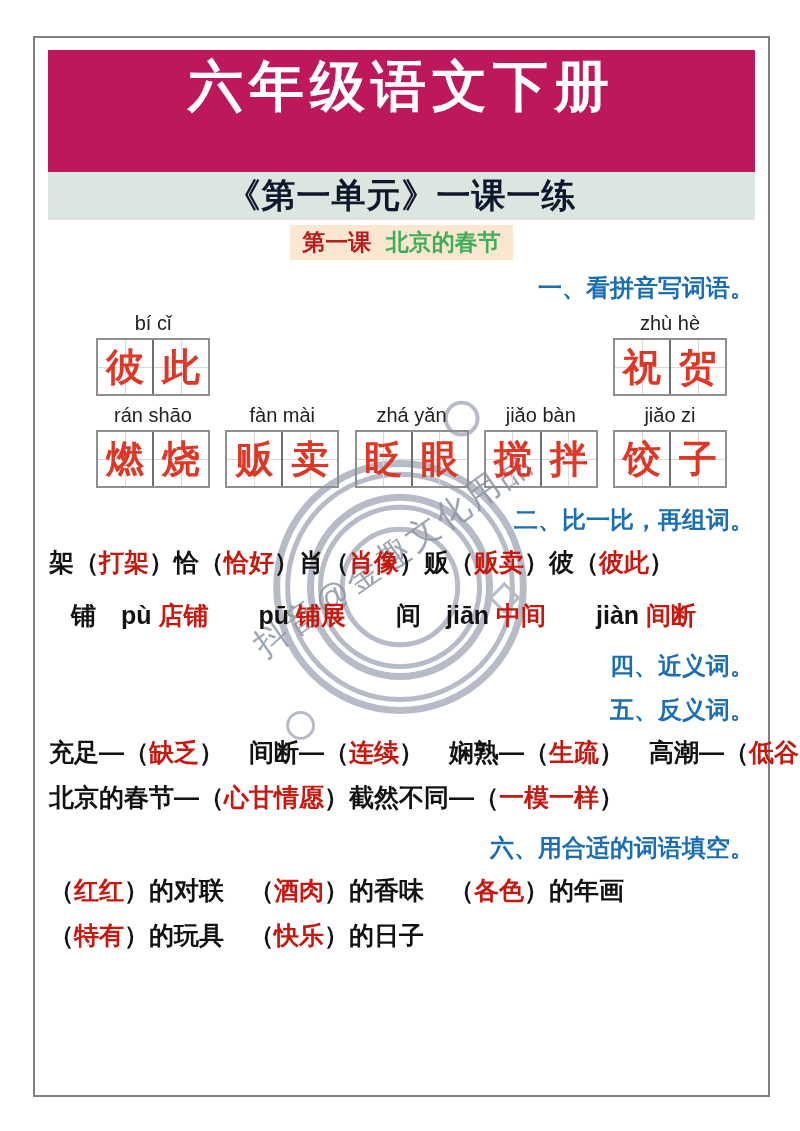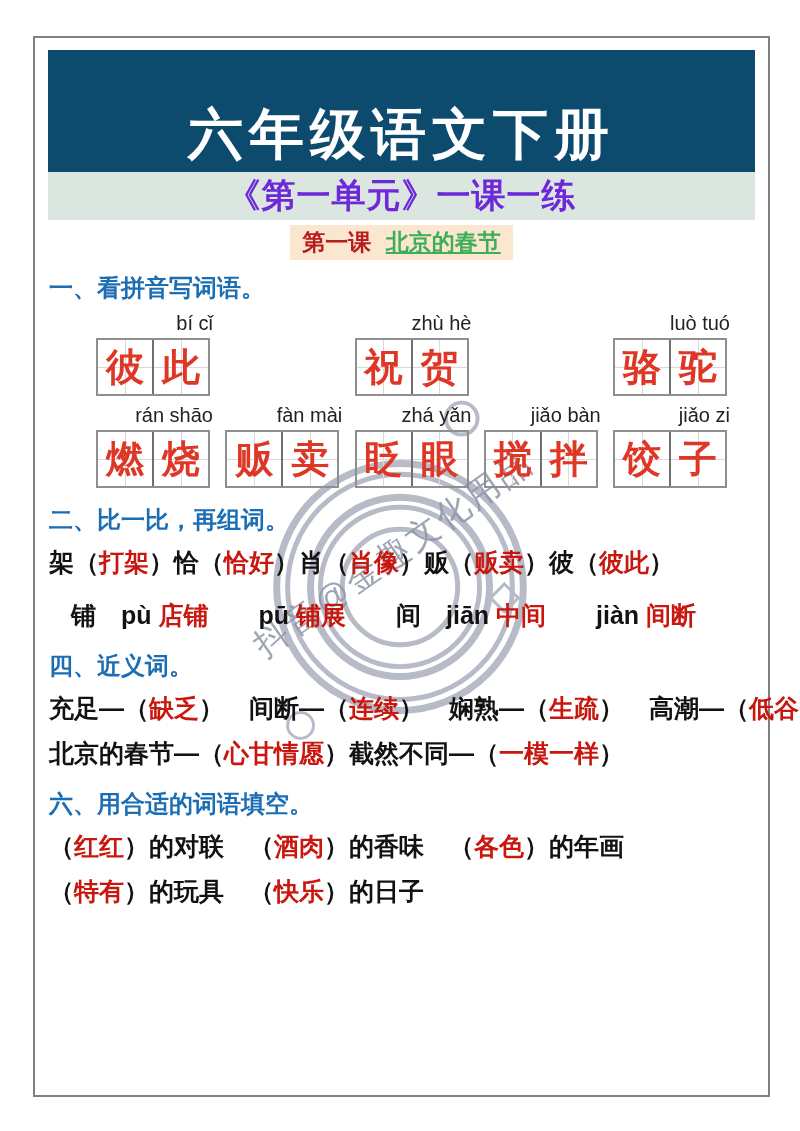--- a/index.html
+++ b/index.html
@@ -2,41 +2,41 @@
 <html><head>
 <meta charset="utf-8">
 <style>
   html,body{margin:0;padding:0;background:#ffffff;}
   .page{position:relative;width:800px;height:1131px;background:#ffffff;overflow:hidden;
         font-family:"Liberation Sans","DejaVu Sans",sans-serif;}
   .frame{position:absolute;left:33px;top:36px;width:737px;height:1061px;
          border:2px solid #808080;background:#ffffff;box-sizing:border-box;}
   .wm{position:absolute;inset:0;width:100%;height:100%;z-index:1;pointer-events:none;}
   .content{position:relative;z-index:2;}
-  .banner-red{margin:12px 13px 0 13px;height:122px;background:#0c4a6e;
-              display:flex;align-items:flex-end;justify-content:center;}
+  .banner-red{margin:12px 13px 0 13px;height:122px;background:#be185d;
+              display:flex;align-items:flex-start;justify-content:center;}
   .title{color:#ffffff;font-family:"DejaVu Serif","Liberation Serif",serif;
          font-weight:700;font-size:55px;letter-spacing:6px;}
   .banner-sage{margin:0 13px;height:48px;background:#dce6e0;
                display:flex;align-items:center;justify-content:center;}
-  .subtitle{color:#6d28d9;font-family:Liberation Sans, sans-serif;
+  .subtitle{color:#0f172a;font-family:Liberation Sans, sans-serif;
             font-weight:700;font-size:34px;letter-spacing:1px;text-align:center;}
   .lesson-row{text-align:center;margin-top:5px;}
   .lesson-tag{display:inline-block;background:#fbe7cf;padding:2px 12px;
               font-size:23px;font-weight:700;}
   .lesson-prefix{color:#b91c1c;}
-  .lesson-name{color:#3fae5a;margin-left:8px;text-decoration:underline;}
+  .lesson-name{color:#3fae5a;margin-left:8px;}
   .sec{padding:0 14px;}
-  .sec-heading{color:#1c6eb4;font-size:24px;font-weight:700;margin:12px 0 4px 0;}
+  .sec-heading{color:#1c6eb4;font-size:24px;font-weight:700;margin:12px 0 4px 0;text-align:right;}
   .tline{font-size:25px;font-weight:700;color:#121212;line-height:45px;white-space:nowrap;}
   .tline .r{color:#c8170e;}
   .tline .k{color:#121212;}
   .indent{padding-left:22px;margin-top:8px;}
   .pinyin-grid{display:flex;justify-content:space-between;padding:2px 24px 0 44px;}
-  .pcol{width:120px;text-align:right;}
+  .pcol{width:120px;text-align:center;}
   .pinyin{font-size:20px;font-weight:500;color:#222;height:26px;line-height:26px;}
   .box{display:flex;width:110px;height:54px;border:2px solid #8f8f8f;margin:2px auto 4px auto;
        box-sizing:content-box;}
   .cell{flex:1;position:relative;display:flex;align-items:center;justify-content:center;
         font-size:38px;font-weight:700;color:#de3726;line-height:54px;
         background:
           linear-gradient(#d9d9d9,#d9d9d9) center/1px 100% no-repeat,
           linear-gradient(#d9d9d9,#d9d9d9) center/100% 1px no-repeat;}
   .cell + .cell{border-left:2px solid #6f6f6f;}
 </style>
@@ -87,27 +87,20 @@
                 <div class="cell">此</div>
               </div>
             </div>
             <div class="pcol">
               <div class="pinyin">zhù hè</div>
               <div class="box">
                 <div class="cell">祝</div>
                 <div class="cell">贺</div>
               </div>
             </div>
-            <div class="pcol">
-              <div class="pinyin">luò tuó</div>
-              <div class="box">
-                <div class="cell">骆</div>
-                <div class="cell">驼</div>
-              </div>
-            </div>
           </div>
         <div class="pinyin-grid">
             <div class="pcol">
               <div class="pinyin">rán shāo</div>
               <div class="box">
                 <div class="cell">燃</div>
                 <div class="cell">烧</div>
               </div>
             </div>
             <div class="pcol">
@@ -148,20 +141,21 @@
 
       <div class="sec">
         <div class="tline indent"><span class="k">铺　pù </span><span class="r">店铺</span><span class="k">　　pū </span><span class="r">铺展</span><span class="k">　　间　jiān </span><span class="r">中间</span><span class="k">　　jiàn </span><span class="r">间断</span></div>
       </div>
 
       <div class="sec">
         <div class="sec-heading">四、近义词。</div>
       </div>
 
       <div class="sec">
+        <div class="sec-heading">五、反义词。</div>
         <div class="tline"><span class="k">充足—（</span><span class="r">缺乏</span><span class="k">）　间断—（</span><span class="r">连续</span><span class="k">）　娴熟—（</span><span class="r">生疏</span><span class="k">）　高潮—（</span><span class="r">低谷</span><span class="k">）</span></div>
         <div class="tline"><span class="k">北京的春节—（</span><span class="r">心甘情愿</span><span class="k">）截然不同—（</span><span class="r">一模一样</span><span class="k">）</span></div>
       </div>
 
       <div class="sec">
         <div class="sec-heading">六、用合适的词语填空。</div>
         <div class="tline"><span class="k">（</span><span class="r">红红</span><span class="k">）的对联　（</span><span class="r">酒肉</span><span class="k">）的香味　（</span><span class="r">各色</span><span class="k">）的年画</span></div>
         <div class="tline"><span class="k">（</span><span class="r">特有</span><span class="k">）的玩具　（</span><span class="r">快乐</span><span class="k">）的日子</span></div>
       </div>
 

